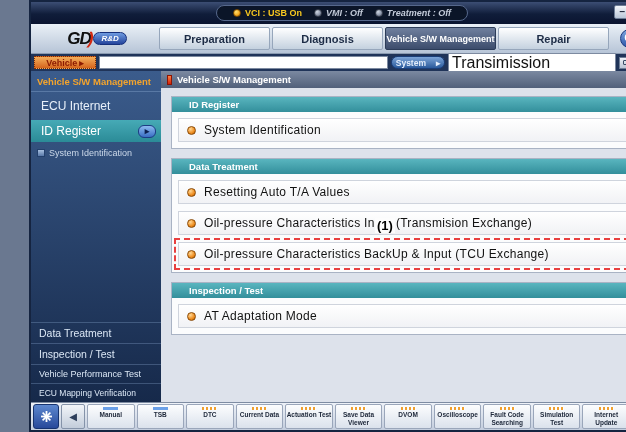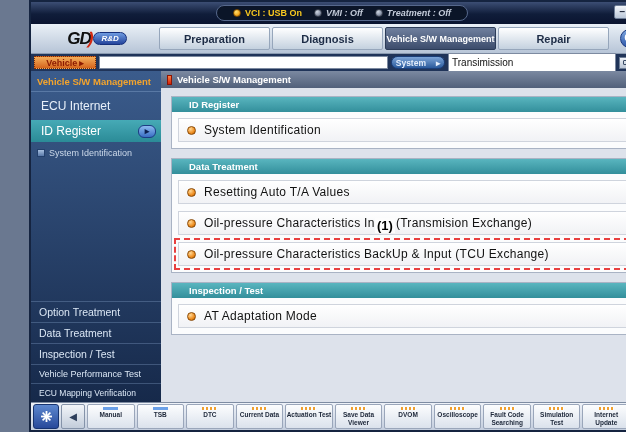--- a/index.html
+++ b/index.html
@@ -39,21 +39,21 @@
   .search-btn { width:19px; height:19px; border-radius:50%; background:linear-gradient(#7fa8e0,#2b55a8);
                 border:1px solid #1c3a80; display:flex; align-items:center; justify-content:center; }
 
   
   .vehiclebar { height:17px; flex:0 0 17px; background:#203459; display:flex; align-items:center; gap:3px; padding:0 3px; }
   .veh-btn { width:62px; height:13px; background:linear-gradient(#f5ae5a,#d5651e); border:1px dotted #7e2e08;
              color:#8c1a00; font-size:9px; font-weight:bold; display:flex; align-items:flex-end; justify-content:center; gap:2px; }
   .veh-input { flex:1; height:13px; border:1px solid #7d8aa0; background:#fff; font-size:9px; padding:0 3px; }
   .sys-btn { width:54px; height:13px; background:linear-gradient(#7da5d8,#2a5a9c); border:1px solid #1b3f7a; border-radius:7px;
              color:#e4eefc; font-size:8.5px; font-weight:bold; display:flex; align-items:center; justify-content:center; gap:10px; }
-  .sys-input { width:168px; height:18px; border:1px solid #7d8aa0; background:#fff; font-size:10px; padding:9px 3px; color:#111; }
+  .sys-input { width:168px; height:18px; border:1px solid #7d8aa0; background:#fff; font-size:16px; padding:9px 3px; color:#111; }
   .mini-icon { width:14px; height:12px; background:linear-gradient(#eef2f8,#b9c4d4); border:1px solid #6d7d96;
                display:flex; align-items:center; justify-content:center; }
   .mini-icon span { display:block; }
   .cam-glyph { width:6px; height:5px; border:1px solid #394a64; border-radius:1px; }
   .win-glyph { width:7px; height:6px; border:1px solid #394a64; border-top:3px solid #394a64; }
 
   
   .main { flex:1; display:flex; min-height:0; }
   .sidebar { width:130px; flex:0 0 130px; background:linear-gradient(180deg,#3b5c8c,#16294a);
              display:flex; flex-direction:column; color:#e6eefa; }
@@ -179,21 +179,20 @@
       <div class="sb-item">ECU Internet</div>
       <div class="sb-item sb-item-selected">
         <span>ID Register</span>
         <span class="chip">▸</span>
       </div>
       <div class="sb-subitem">
         <span class="sb-subicon"></span>
         <span>System Identification</span>
       </div>
       <div class="sb-spacer"></div>
-      <div class="sb-bottom-item f11">Option Treatment</div>
       <div class="sb-bottom-item f11">Data Treatment</div>
       <div class="sb-bottom-item f11">Inspection / Test</div>
       <div class="sb-bottom-item f9">Vehicle Performance Test</div>
       <div class="sb-bottom-item f8">ECU Mapping Verification</div>
     </div>
 
     <div class="content">
       <div class="content-header">
         <span class="red-glyph"></span>
         <span>Vehicle S/W Management</span>

